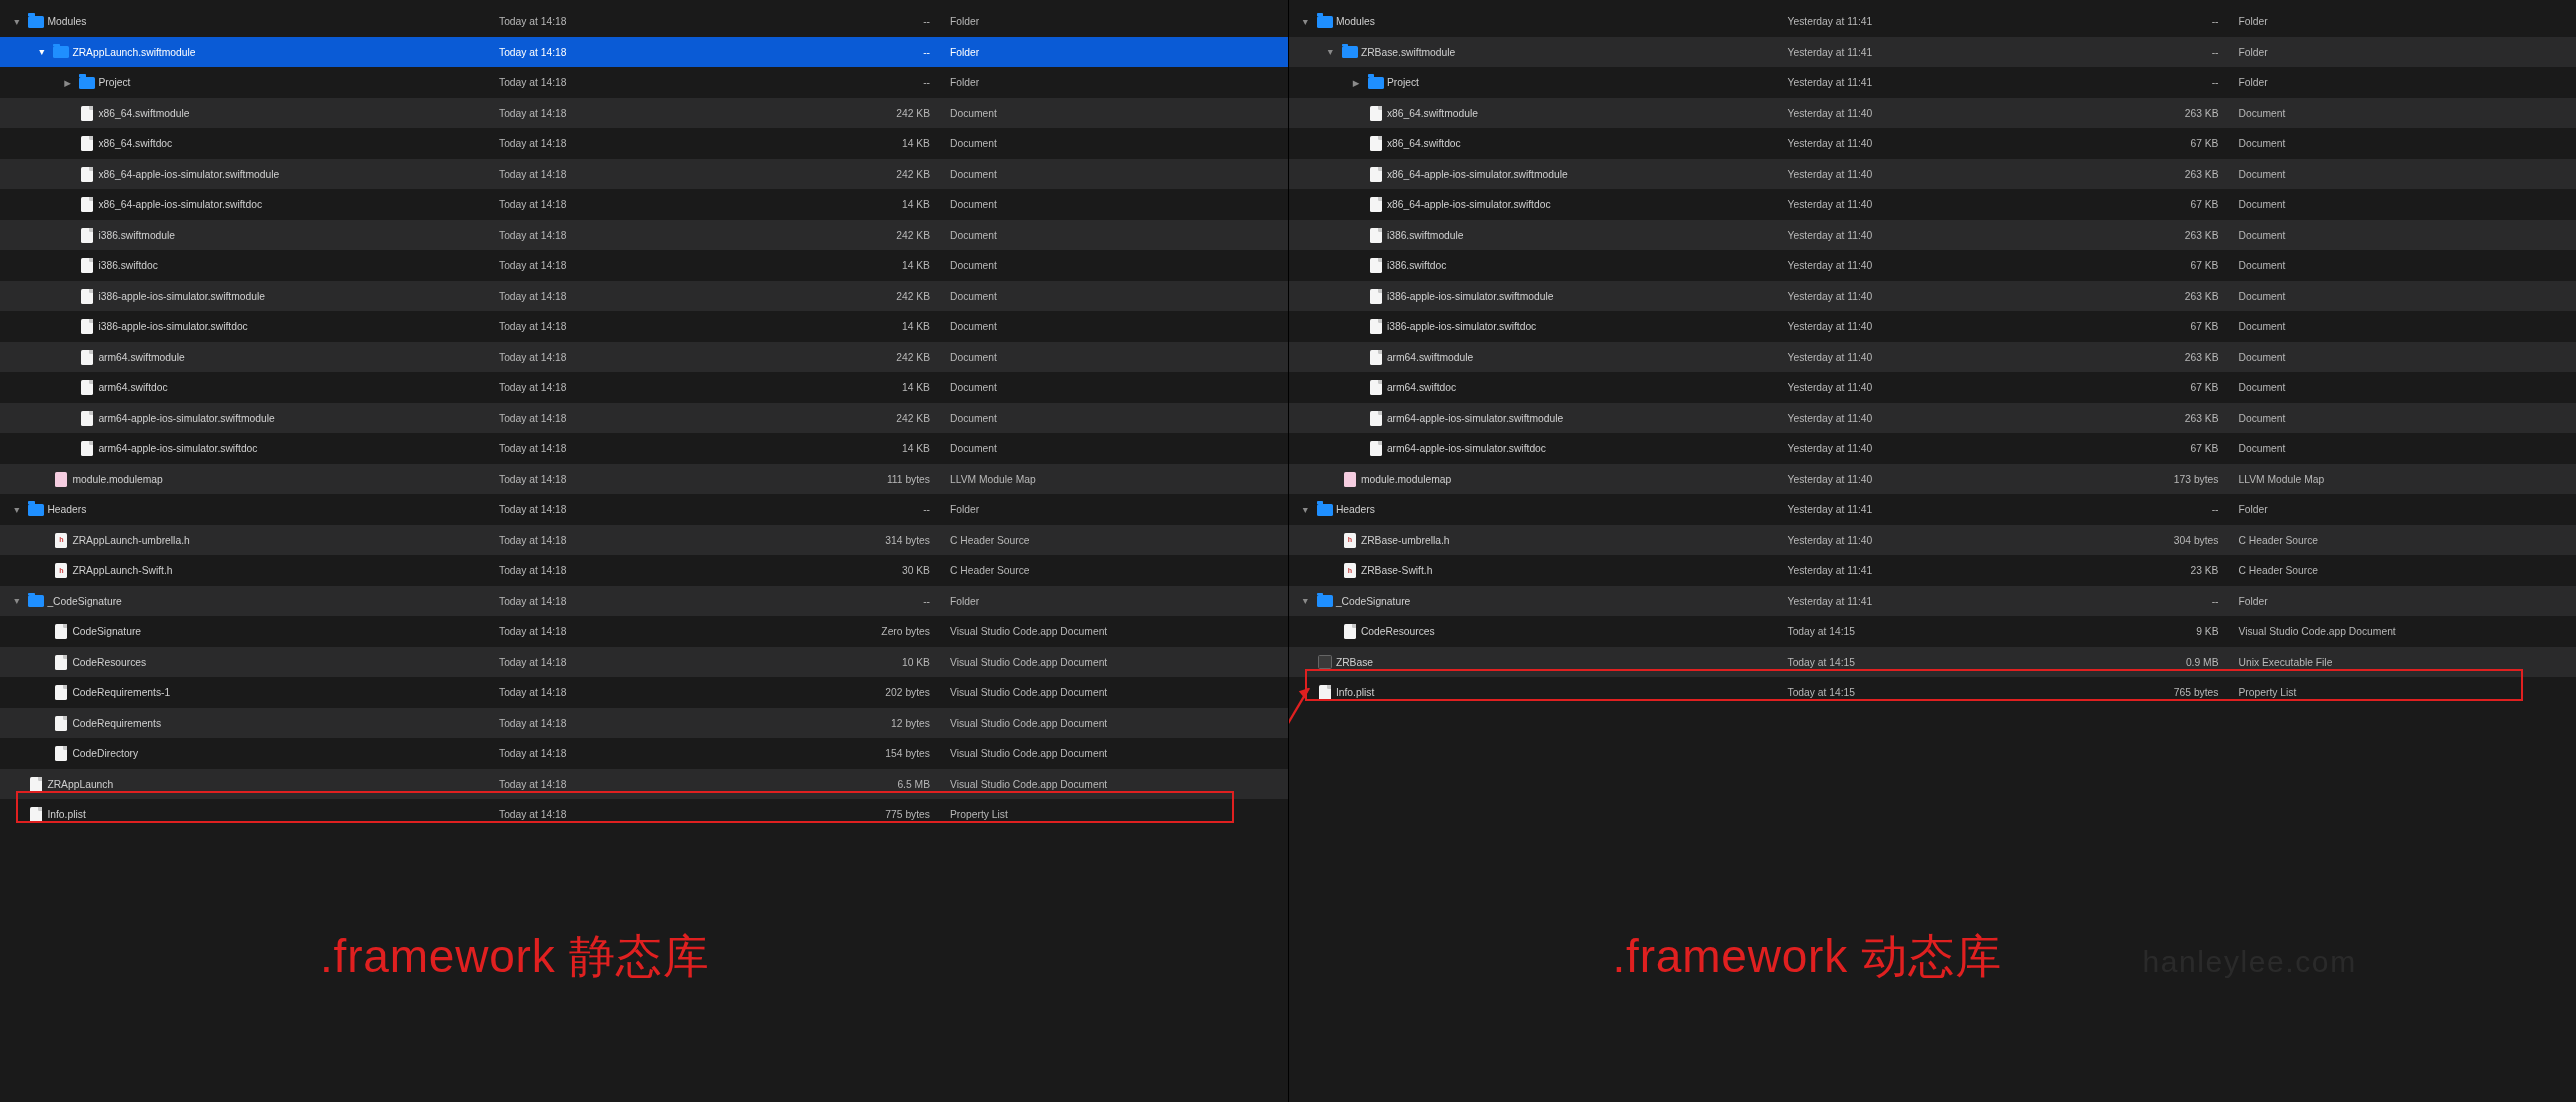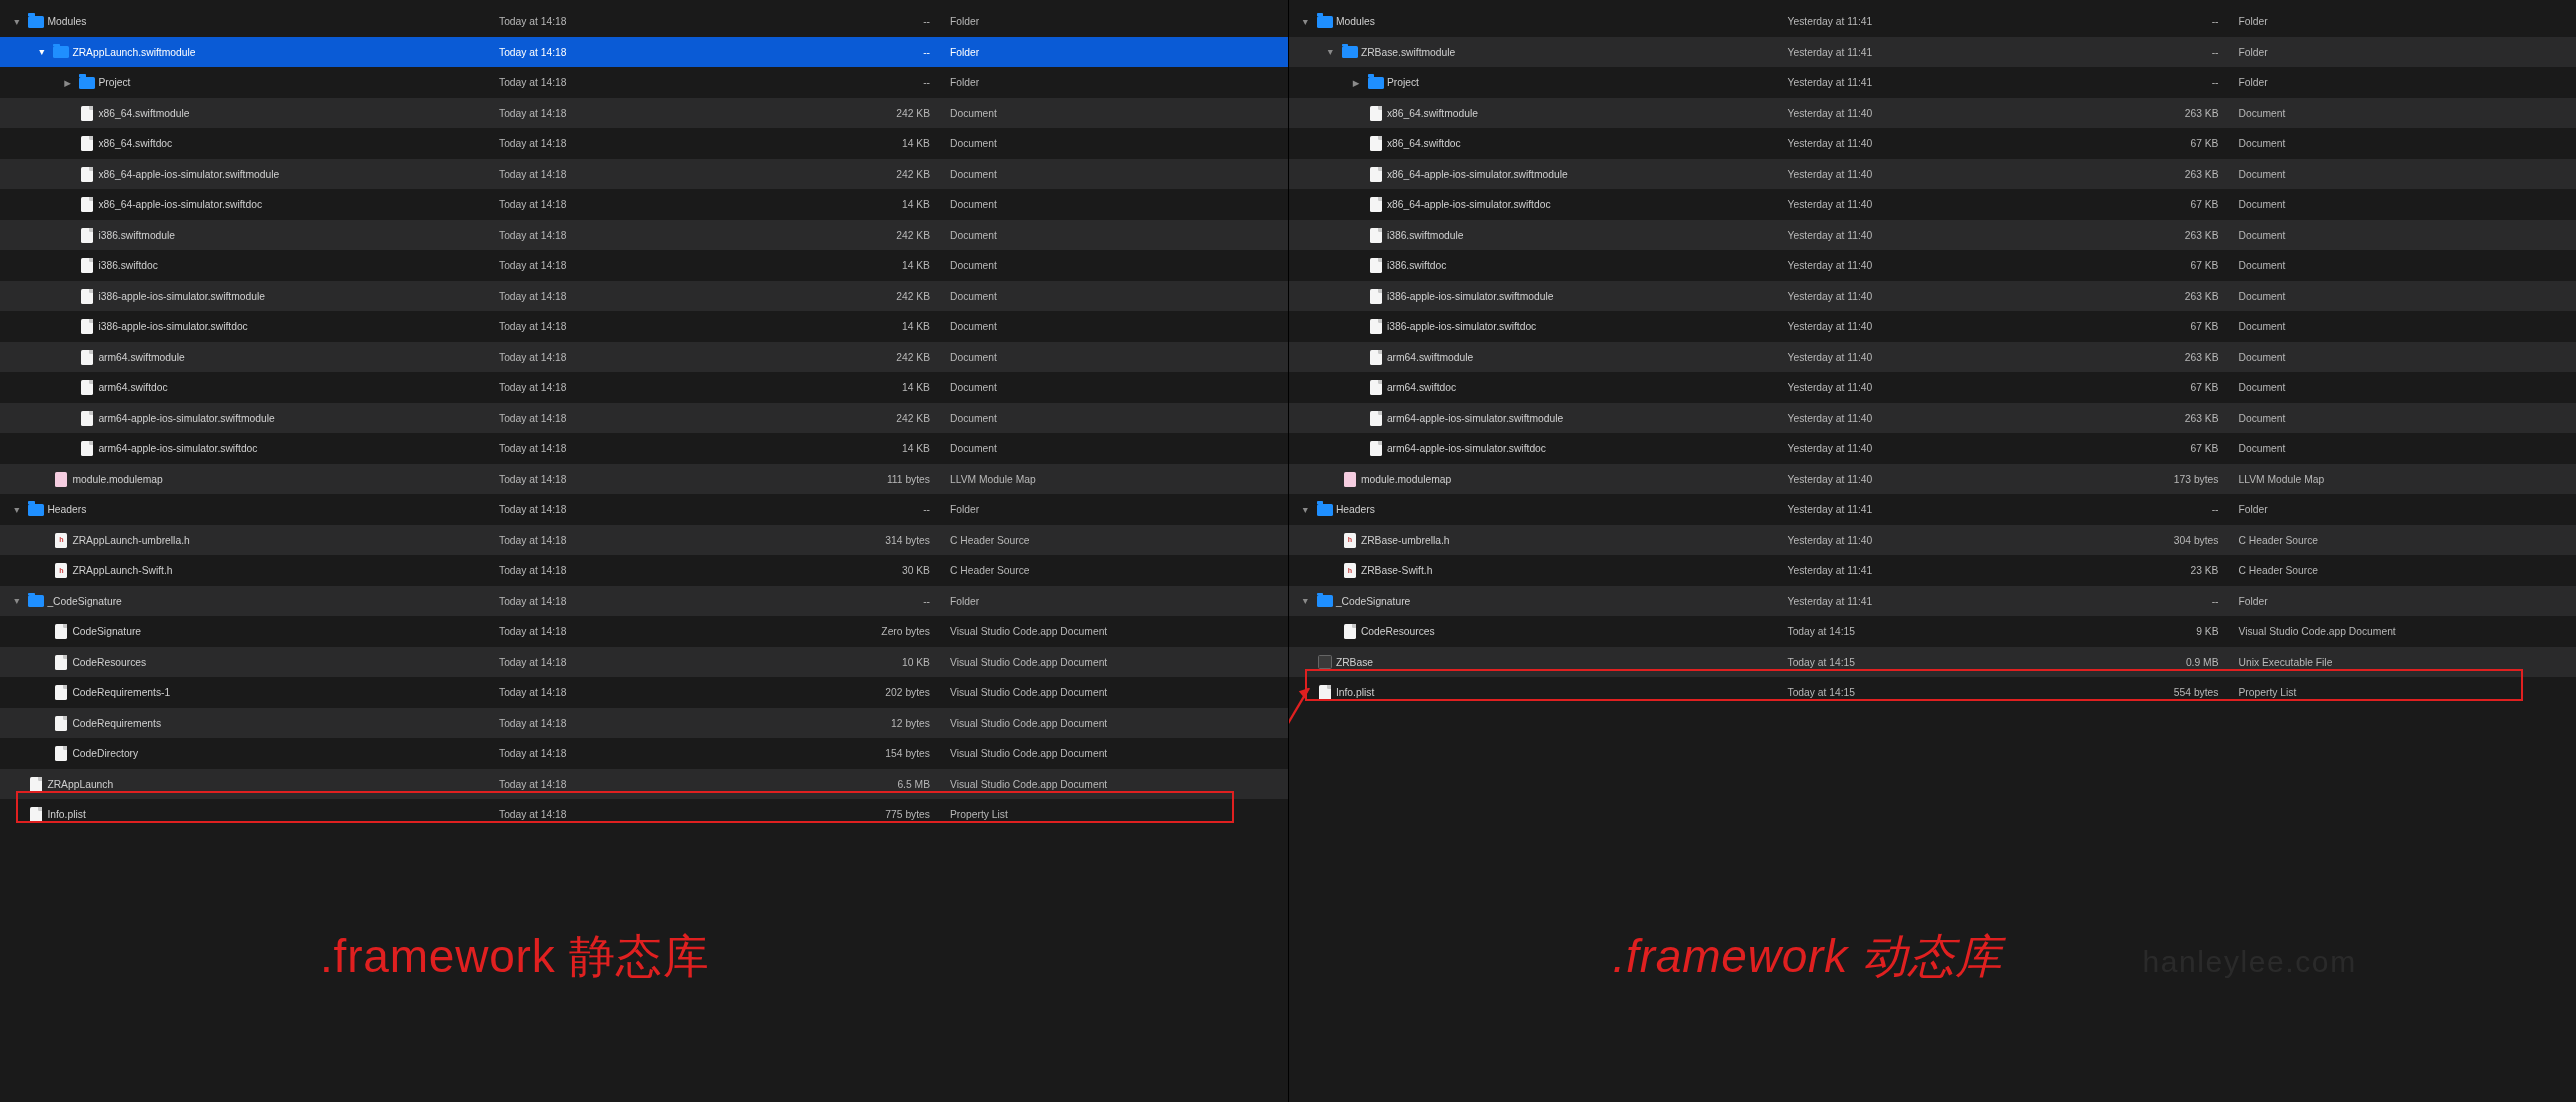--- a/index.html
+++ b/index.html
@@ -779,25 +779,25 @@
       <div class="row">
         <span class="name-wrap">
           <span class="indent" style="width: 0px;"></span>
           <span class="disc"></span>
           <span class="icon">
             <span class="doc-ic"></span>
           </span>
           <span>Info.plist</span>
         </span>
         <span class="date">Today at 14:15</span>
-        <span class="size">554 bytes</span>
+        <span class="size">765 bytes</span>
         <span class="kind">Property List</span>
       </div>
     </div>
   <div class="redbox" style="left:16px; top:669px; width:1218px; height:32px;"></div>
   <svg class="redline" style="left:-55px; top:688px; width:87px; height:142px;" viewBox="0 0 110 180" width="87" height="142">
     <line x1="0" y1="160" x2="95" y2="0" stroke="#e02020" stroke-width="3"></line>
     <polygon points="95,0 82,4 90,14" fill="#e02020"></polygon>
   </svg>
-  <div class="caption" style="left:324px; top:926px;font-style:italic;">.framework 动态库</div>
+  <div class="caption" style="left:324px; top:926px;">.framework 动态库</div>
   <div class="watermark" style="left:854px; top:945px;">hanleylee.com</div>
 </div>
 
 
 </body></html>

